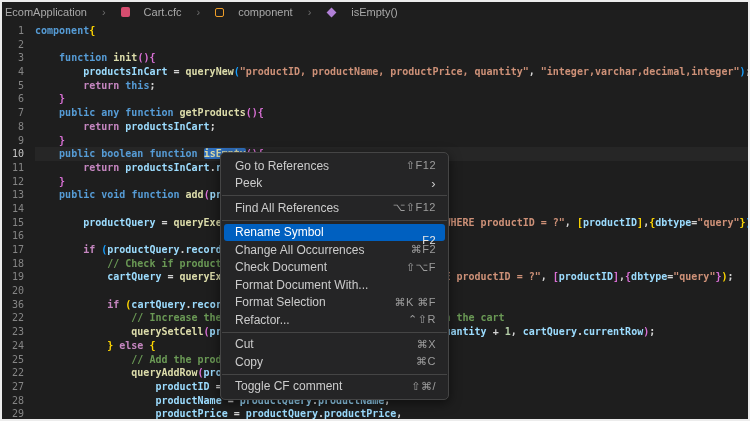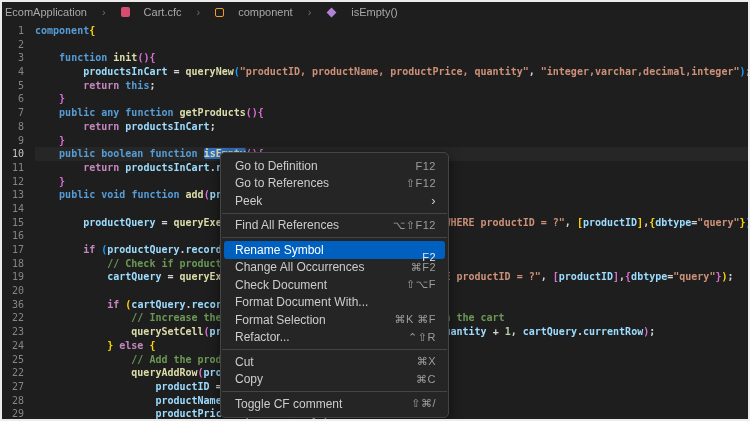--- a/index.html
+++ b/index.html
@@ -119,24 +119,20 @@
         <div class="ln">22</div>
         <div class="ln">27</div>
         <div class="ln">28</div>
         <div class="ln">29</div>
       </div>
     <div class="code"><div class="code-line"><span class="tk-kw">component</span><span class="tk-b1">{</span></div><div class="code-line"></div><div class="code-line"><span class="tk-pun">    </span><span class="tk-kw">function</span><span class="tk-pun"> </span><span class="tk-fn">init</span><span class="tk-b2">(){</span></div><div class="code-line"><span class="tk-pun">        </span><span class="tk-var">productsInCart</span><span class="tk-pun"> = </span><span class="tk-fn">queryNew</span><span class="tk-b3">(</span><span class="tk-str">"productID, productName, productPrice, quantity"</span><span class="tk-pun">, </span><span class="tk-str">"integer,varchar,decimal,integer"</span><span class="tk-b3">)</span><span class="tk-pun">;</span></div><div class="code-line"><span class="tk-pun">        </span><span class="tk-ctrl">return</span><span class="tk-pun"> </span><span class="tk-kw">this</span><span class="tk-pun">;</span></div><div class="code-line"><span class="tk-pun">    </span><span class="tk-b2">}</span></div><div class="code-line"><span class="tk-pun">    </span><span class="tk-kw">public</span><span class="tk-pun"> </span><span class="tk-kw">any</span><span class="tk-pun"> </span><span class="tk-kw">function</span><span class="tk-pun"> </span><span class="tk-fn">getProducts</span><span class="tk-b2">(){</span></div><div class="code-line"><span class="tk-pun">        </span><span class="tk-ctrl">return</span><span class="tk-pun"> </span><span class="tk-var">productsInCart</span><span class="tk-pun">;</span></div><div class="code-line"><span class="tk-pun">    </span><span class="tk-b2">}</span></div><div class="code-line active"><span class="tk-pun">    </span><span class="tk-kw">public</span><span class="tk-pun"> </span><span class="tk-kw">boolean</span><span class="tk-pun"> </span><span class="tk-kw">function</span><span class="tk-pun"> </span><span class="tk-fn tk-sel">isEmpty</span><span class="tk-b2">(){</span></div><div class="code-line"><span class="tk-pun">        </span><span class="tk-ctrl">return</span><span class="tk-pun"> </span><span class="tk-var">productsInCart</span><span class="tk-pun">.</span><span class="tk-var">recordCount</span><span class="tk-pun"> == </span><span class="tk-num">0</span><span class="tk-pun">;</span></div><div class="code-line"><span class="tk-pun">    </span><span class="tk-b2">}</span></div><div class="code-line"><span class="tk-pun">    </span><span class="tk-kw">public</span><span class="tk-pun"> </span><span class="tk-kw">void</span><span class="tk-pun"> </span><span class="tk-kw">function</span><span class="tk-pun"> </span><span class="tk-fn">add</span><span class="tk-b2">(</span><span class="tk-var">productID</span><span class="tk-b2">){</span></div><div class="code-line"></div><div class="code-line"><span class="tk-pun">        </span><span class="tk-var">productQuery</span><span class="tk-pun"> = </span><span class="tk-fn">queryExecute</span><span class="tk-b3">(</span><span class="tk-str">"SELECT * FROM productInventory WHERE productID = ?"</span><span class="tk-pun">, </span><span class="tk-b1">[</span><span class="tk-var">productID</span><span class="tk-b1">]</span><span class="tk-pun">,</span><span class="tk-b1">{</span><span class="tk-var">dbtype</span><span class="tk-pun">=</span><span class="tk-str">"query"</span><span class="tk-b1">}</span><span class="tk-b3">)</span></div><div class="code-line"></div><div class="code-line"><span class="tk-pun">        </span><span class="tk-ctrl">if</span><span class="tk-pun"> </span><span class="tk-b3">(</span><span class="tk-var">productQuery</span><span class="tk-pun">.</span><span class="tk-var">recordCount</span><span class="tk-pun"> &gt; </span><span class="tk-num">0</span><span class="tk-b3">){</span></div><div class="code-line"><span class="tk-pun">            </span><span class="tk-com">// Check if product exists in the cart</span></div><div class="code-line"><span class="tk-pun">            </span><span class="tk-var">cartQuery</span><span class="tk-pun"> = </span><span class="tk-fn">queryExecute</span><span class="tk-b1">(</span><span class="tk-str">"SELECT * FROM productCart WHERE productID = ?"</span><span class="tk-pun">, </span><span class="tk-b2">[</span><span class="tk-var">productID</span><span class="tk-b2">]</span><span class="tk-pun">,</span><span class="tk-b2">{</span><span class="tk-var">dbtype</span><span class="tk-pun">=</span><span class="tk-str">"query"</span><span class="tk-b2">}</span><span class="tk-b1">)</span><span class="tk-pun">;</span></div><div class="code-line"></div><div class="code-line"><span class="tk-pun">            </span><span class="tk-ctrl">if</span><span class="tk-pun"> </span><span class="tk-b1">(</span><span class="tk-var">cartQuery</span><span class="tk-pun">.</span><span class="tk-var">recordCount</span><span class="tk-pun"> &gt; </span><span class="tk-num">0</span><span class="tk-b1">){</span></div><div class="code-line"><span class="tk-pun">                </span><span class="tk-com">// Increase the quantity if the product is already in the cart</span></div><div class="code-line"><span class="tk-pun">                </span><span class="tk-fn">querySetCell</span><span class="tk-b2">(</span><span class="tk-var">productsInCart</span><span class="tk-pun">, </span><span class="tk-str">"quantity"</span><span class="tk-pun">, </span><span class="tk-var">cartQuery</span><span class="tk-pun">.</span><span class="tk-var">quantity</span><span class="tk-pun"> + </span><span class="tk-num">1</span><span class="tk-pun">, </span><span class="tk-var">cartQuery</span><span class="tk-pun">.</span><span class="tk-var">currentRow</span><span class="tk-b2">)</span><span class="tk-pun">;</span></div><div class="code-line"><span class="tk-pun">            </span><span class="tk-b1">}</span><span class="tk-pun"> </span><span class="tk-ctrl">else</span><span class="tk-pun"> </span><span class="tk-b1">{</span></div><div class="code-line"><span class="tk-pun">                </span><span class="tk-com">// Add the product to the cart</span></div><div class="code-line"><span class="tk-pun">                </span><span class="tk-fn">queryAddRow</span><span class="tk-b2">(</span><span class="tk-var">productsInCart</span><span class="tk-pun">, </span><span class="tk-b3">{</span></div><div class="code-line"><span class="tk-pun">                    </span><span class="tk-var">productID</span><span class="tk-pun"> = </span><span class="tk-var">productID</span><span class="tk-pun">,</span></div><div class="code-line"><span class="tk-pun">                    </span><span class="tk-var">productName</span><span class="tk-pun"> = </span><span class="tk-var">productQuery</span><span class="tk-pun">.</span><span class="tk-var">productName</span><span class="tk-pun">,</span></div><div class="code-line"><span class="tk-pun">                    </span><span class="tk-var">productPrice</span><span class="tk-pun"> = </span><span class="tk-var">productQuery</span><span class="tk-pun">.</span><span class="tk-var">productPrice</span><span class="tk-pun">,</span></div></div>
   </div>
 
   <div class="context-menu">
       <div class="menu-item">
-        <span class="menu-label">Go to Definition</span>
-        <span class="menu-shortcut">F12</span>
-      </div>
-      <div class="menu-item">
         <span class="menu-label">Go to References</span>
         <span class="menu-shortcut">⇧F12</span>
       </div>
       <div class="menu-item">
         <span class="menu-label">Peek</span>
         <span class="menu-shortcut submenu-arrow">›</span>
       </div>
       <div class="menu-sep"></div>
       <div class="menu-item">
         <span class="menu-label">Find All References</span>

